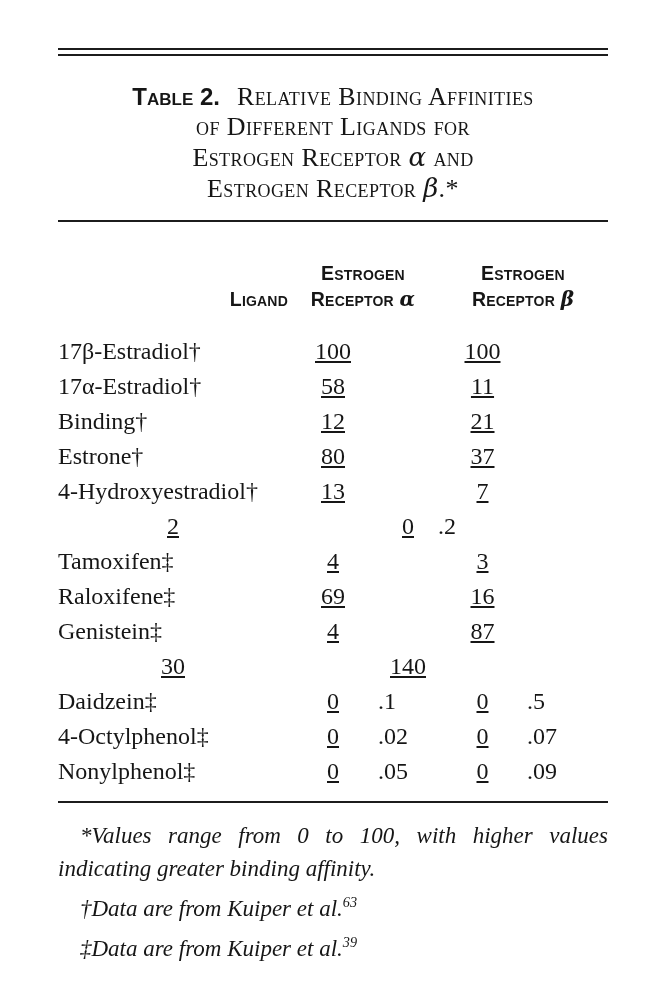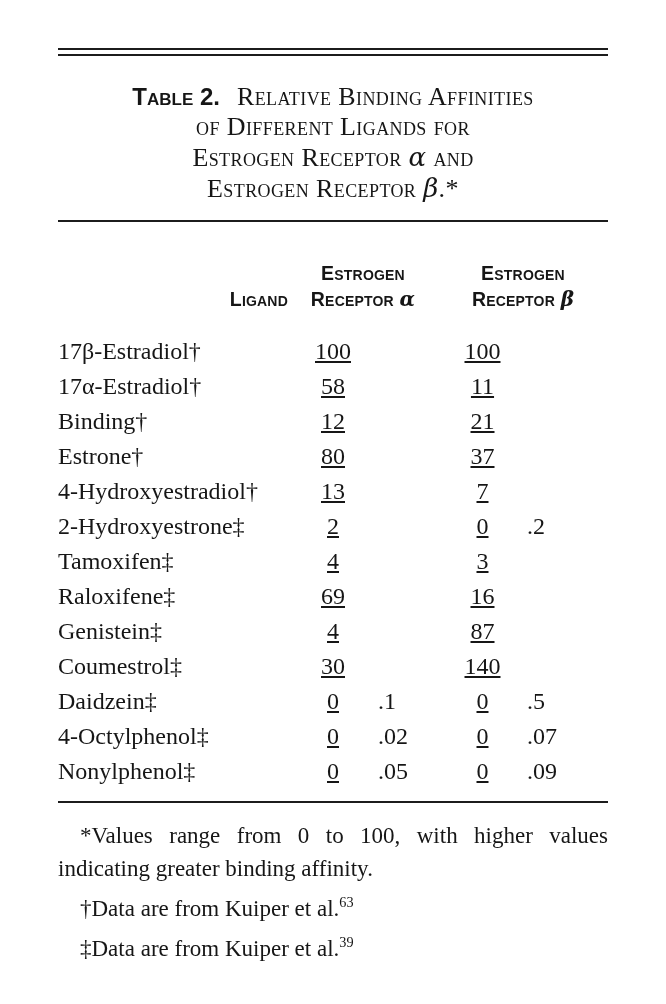--- a/index.html
+++ b/index.html
@@ -35,21 +35,21 @@
 
   
   .tbody{margin-top:22px;font-size:24px;}
   .row{display:grid;grid-template-columns:230px 90px 60px 89px 1fr;line-height:35px;}
   .lig{text-align:left;white-space:nowrap;}
   .vint{text-align:center;white-space:pre;text-decoration:underline;}
   .vfrac{text-align:left;white-space:pre;}
 
   
   .fns{margin-top:16px;font-size:23px;}
-  .footnote{margin:0 0 7px 0;line-height:33px;text-indent:22px;}
+  .footnote{margin:0 0 7px 0;line-height:33px;text-indent:22px;font-style:italic;}
   .footnote.first{text-align:justify;}
   .footnote sup{font-size:0.62em;line-height:0;vertical-align:super;}
 </style>
 </head>
 <body>
 
 <div class="sheet">
 
   <div class="double-rule"></div>
 
@@ -109,21 +109,20 @@
 
   <div class="row">
     <div class="lig">4-Hydroxyestradiol†</div>
     <div class="vint">13</div>
     <div class="vfrac"></div>
     <div class="vint">7</div>
     <div class="vfrac"></div>
   </div>
 
   <div class="row">
-    <div class="lig">2-Hydroxyestrone‡</div>
     <div class="vint">2</div>
     <div class="vfrac"></div>
     <div class="vint">0</div>
     <div class="vfrac">.2</div>
   </div>
 
   <div class="row">
     <div class="lig">Tamoxifen‡</div>
     <div class="vint">4</div>
     <div class="vfrac"></div>
@@ -141,21 +140,20 @@
 
   <div class="row">
     <div class="lig">Genistein‡</div>
     <div class="vint">4</div>
     <div class="vfrac"></div>
     <div class="vint">87</div>
     <div class="vfrac"></div>
   </div>
 
   <div class="row">
-    <div class="lig">Coumestrol‡</div>
     <div class="vint">30</div>
     <div class="vfrac"></div>
     <div class="vint">140</div>
     <div class="vfrac"></div>
   </div>
 
   <div class="row">
     <div class="lig">Daidzein‡</div>
     <div class="vint">0</div>
     <div class="vfrac">.1</div>

